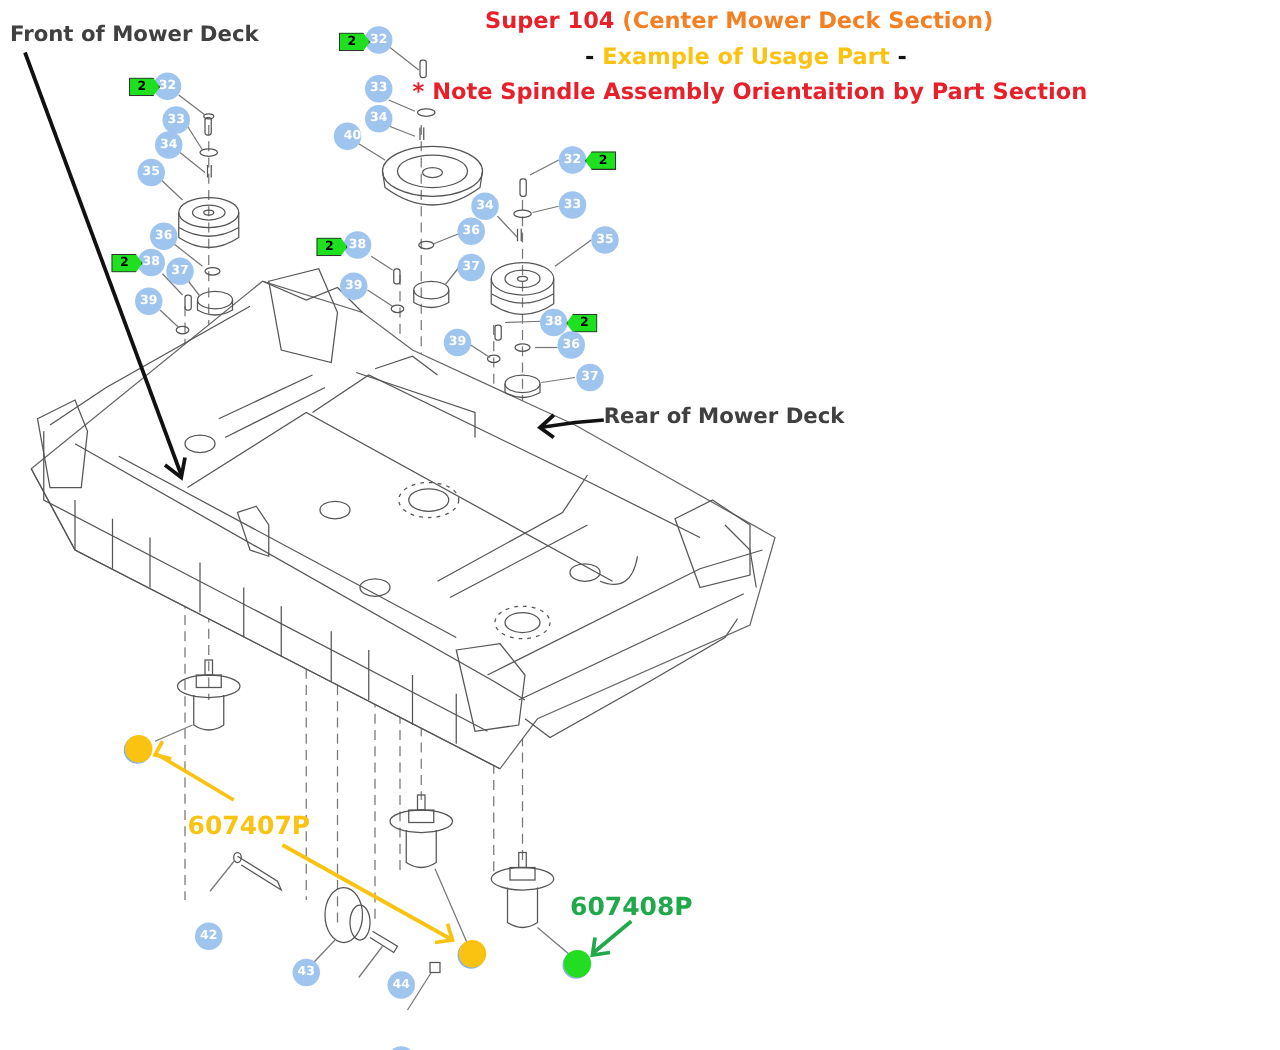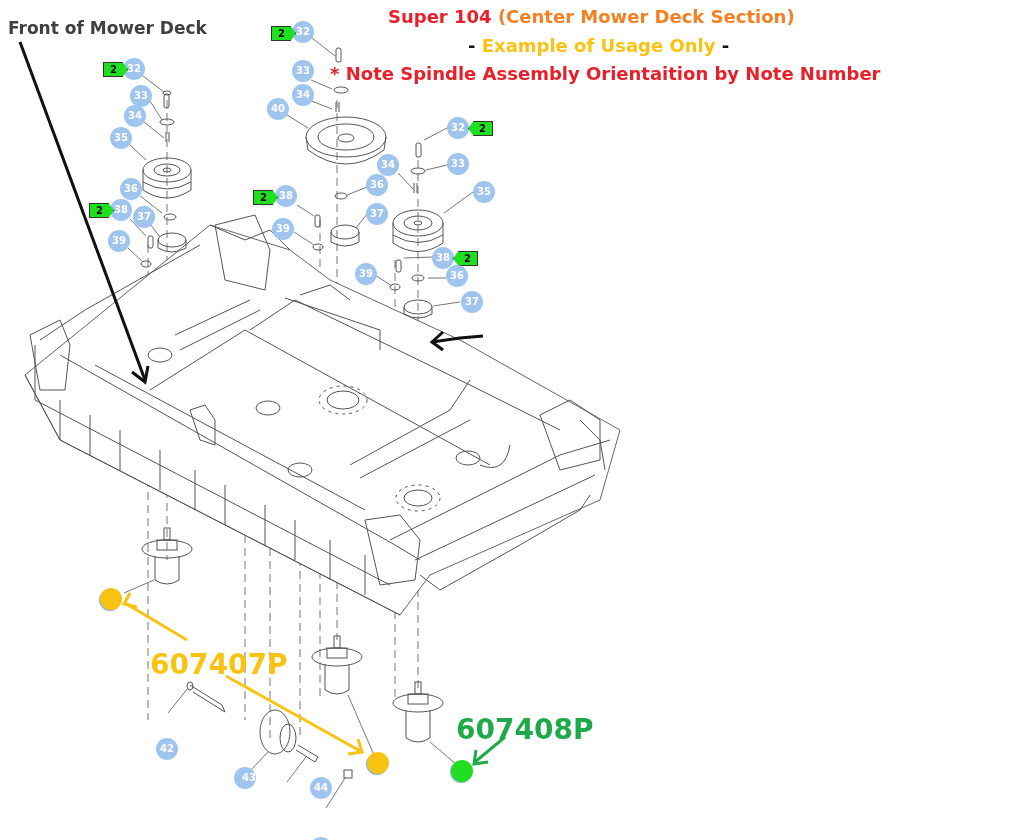--- a/index.html
+++ b/index.html
@@ -9,21 +9,21 @@
   .t1 { left: 388px; top: 6px; }
   .t2 { left: 468px; top: 35px; }
   .t3 { left: 330px; top: 63px; }
   .red { color: #e8202a; }
   .orange { color: #f48024; }
   .yellow { color: #fbc311; }
   .black { color: #111; }
   .label-big { position: absolute; font-family: "DejaVu Sans", sans-serif; font-weight: bold; font-size: 17px; color: #404040; white-space: nowrap; }
   .front-label { left: 8px; top: 18px; }
   .rear-label { left: 483px; top: 323px; }
-  .part-no { position: absolute; font-family: "DejaVu Sans", sans-serif; font-weight: bold; font-size: 28px; white-space: nowrap; }
+  .part-no { position: absolute; font-family: "DejaVu Sans", sans-serif; font-weight: bold; font-size: 20px; white-space: nowrap; }
   .pn-yellow { left: 150px; top: 648px; color: #fbc311; }
   .pn-green { left: 456px; top: 713px; color: #1fa94a; }
   .bubble { position: absolute; width: 22px; height: 22px; border-radius: 50%; background: #9fc5ef; color: #fff; font-family: "DejaVu Sans", sans-serif; font-weight: bold; font-size: 10px; line-height: 22px; text-align: center; }
   .qty { position: absolute; height: 13px; min-width: 19px; background: #1ee01e; border: 1px solid #333; color: #000; font-family: "DejaVu Sans", sans-serif; font-weight: bold; font-size: 10px; line-height: 13px; text-align: center; }
   .qty.r { clip-path: polygon(0 0, 78% 0, 100% 50%, 78% 100%, 0 100%); padding-right: 4px; }
   .qty.l { clip-path: polygon(22% 0, 100% 0, 100% 100%, 22% 100%, 0 50%); padding-left: 4px; }
   .dot { position: absolute; width: 22px; height: 22px; border-radius: 50%; }
   .dot-yellow { background: #fbc311; box-shadow: -1px 1px 0 #8ab3de; }
   .dot-green { background: #22dd22; box-shadow: -1px 1px 0 #8ab3de; }
   svg { position: absolute; left: 0; top: 0; }
@@ -230,28 +230,29 @@
         <polyline points="476,750 474,764 488,762"></polyline>
       </g>
     </g>
   </svg>
 
   <div class="title-line t1">
     <span class="red">Super 104</span>
     <span class="orange">(Center Mower Deck Section)</span>
   </div>
   <div class="title-line t2">
-    <span class="black">- </span><span class="yellow">Example of Usage Only</span><span class="black"> -</span>
+    <span class="black">- </span><span class="yellow">Example of Usage Part</span><span class="black"> -</span>
   </div>
   <div class="title-line t3">
     <span class="red">*</span>
-    <span class="red">Note Spindle Assembly Orientaition by Note Number</span>
+    <span class="red">Note Spindle Assembly Orientaition by Part Section</span>
   </div>
 
   <div class="label-big front-label">Front of Mower Deck</div>
+  <div class="label-big rear-label">Rear of Mower Deck</div>
 
   <div class="part-no pn-yellow">607407P</div>
   <div class="part-no pn-green">607408P</div>
 
   <div class="dot dot-yellow" style="left:100px; top:588px;"></div>
   <div class="dot dot-yellow" style="left:367px; top:752px;"></div>
   <div class="dot dot-green" style="left:451px; top:760px;"></div>
 
   <div class="bubble" style="left:123px; top:58px;">32</div>
   <div class="qty r" style="left:103px; top:62px;">2</div>
@@ -261,35 +262,35 @@
   <div class="bubble" style="left:120px; top:178px;">36</div>
   <div class="bubble" style="left:110px; top:199px;">38</div>
   <div class="qty r" style="left:89px; top:203px;">2</div>
   <div class="bubble" style="left:133px; top:206px;">37</div>
   <div class="bubble" style="left:108px; top:230px;">39</div>
 
   <div class="bubble" style="left:292px; top:21px;">32</div>
   <div class="qty r" style="left:271px; top:26px;">2</div>
   <div class="bubble" style="left:292px; top:60px;">33</div>
   <div class="bubble" style="left:292px; top:84px;">34</div>
-  <div class="bubble" style="left:267px; top:98px;">40</div>
+  <div class="bubble" style="left:267px; top:98px;text-align:right;">40</div>
   <div class="bubble" style="left:366px; top:174px;">36</div>
   <div class="bubble" style="left:275px; top:185px;">38</div>
   <div class="qty r" style="left:253px; top:190px;">2</div>
   <div class="bubble" style="left:366px; top:203px;">37</div>
   <div class="bubble" style="left:272px; top:218px;">39</div>
 
   <div class="bubble" style="left:447px; top:117px;">32</div>
   <div class="qty l" style="left:468px; top:121px;">2</div>
   <div class="bubble" style="left:377px; top:154px;">34</div>
   <div class="bubble" style="left:447px; top:153px;">33</div>
   <div class="bubble" style="left:473px; top:181px;">35</div>
   <div class="bubble" style="left:432px; top:247px;">38</div>
   <div class="qty l" style="left:453px; top:251px;">2</div>
   <div class="bubble" style="left:355px; top:263px;">39</div>
   <div class="bubble" style="left:446px; top:265px;">36</div>
   <div class="bubble" style="left:461px; top:291px;">37</div>
 
   <div class="bubble" style="left:156px; top:709px;margin-top:29px;">42</div>
-  <div class="bubble" style="left:234px; top:767px;text-align:right;">43</div>
+  <div class="bubble" style="left:234px; top:767px;">43</div>
   <div class="bubble" style="left:270px; top:777px;margin-left:40px;">44</div>
   <div class="bubble" style="left:310px; top:805px;margin-top:32px;">45</div>
 </div>
 
 </body></html>

